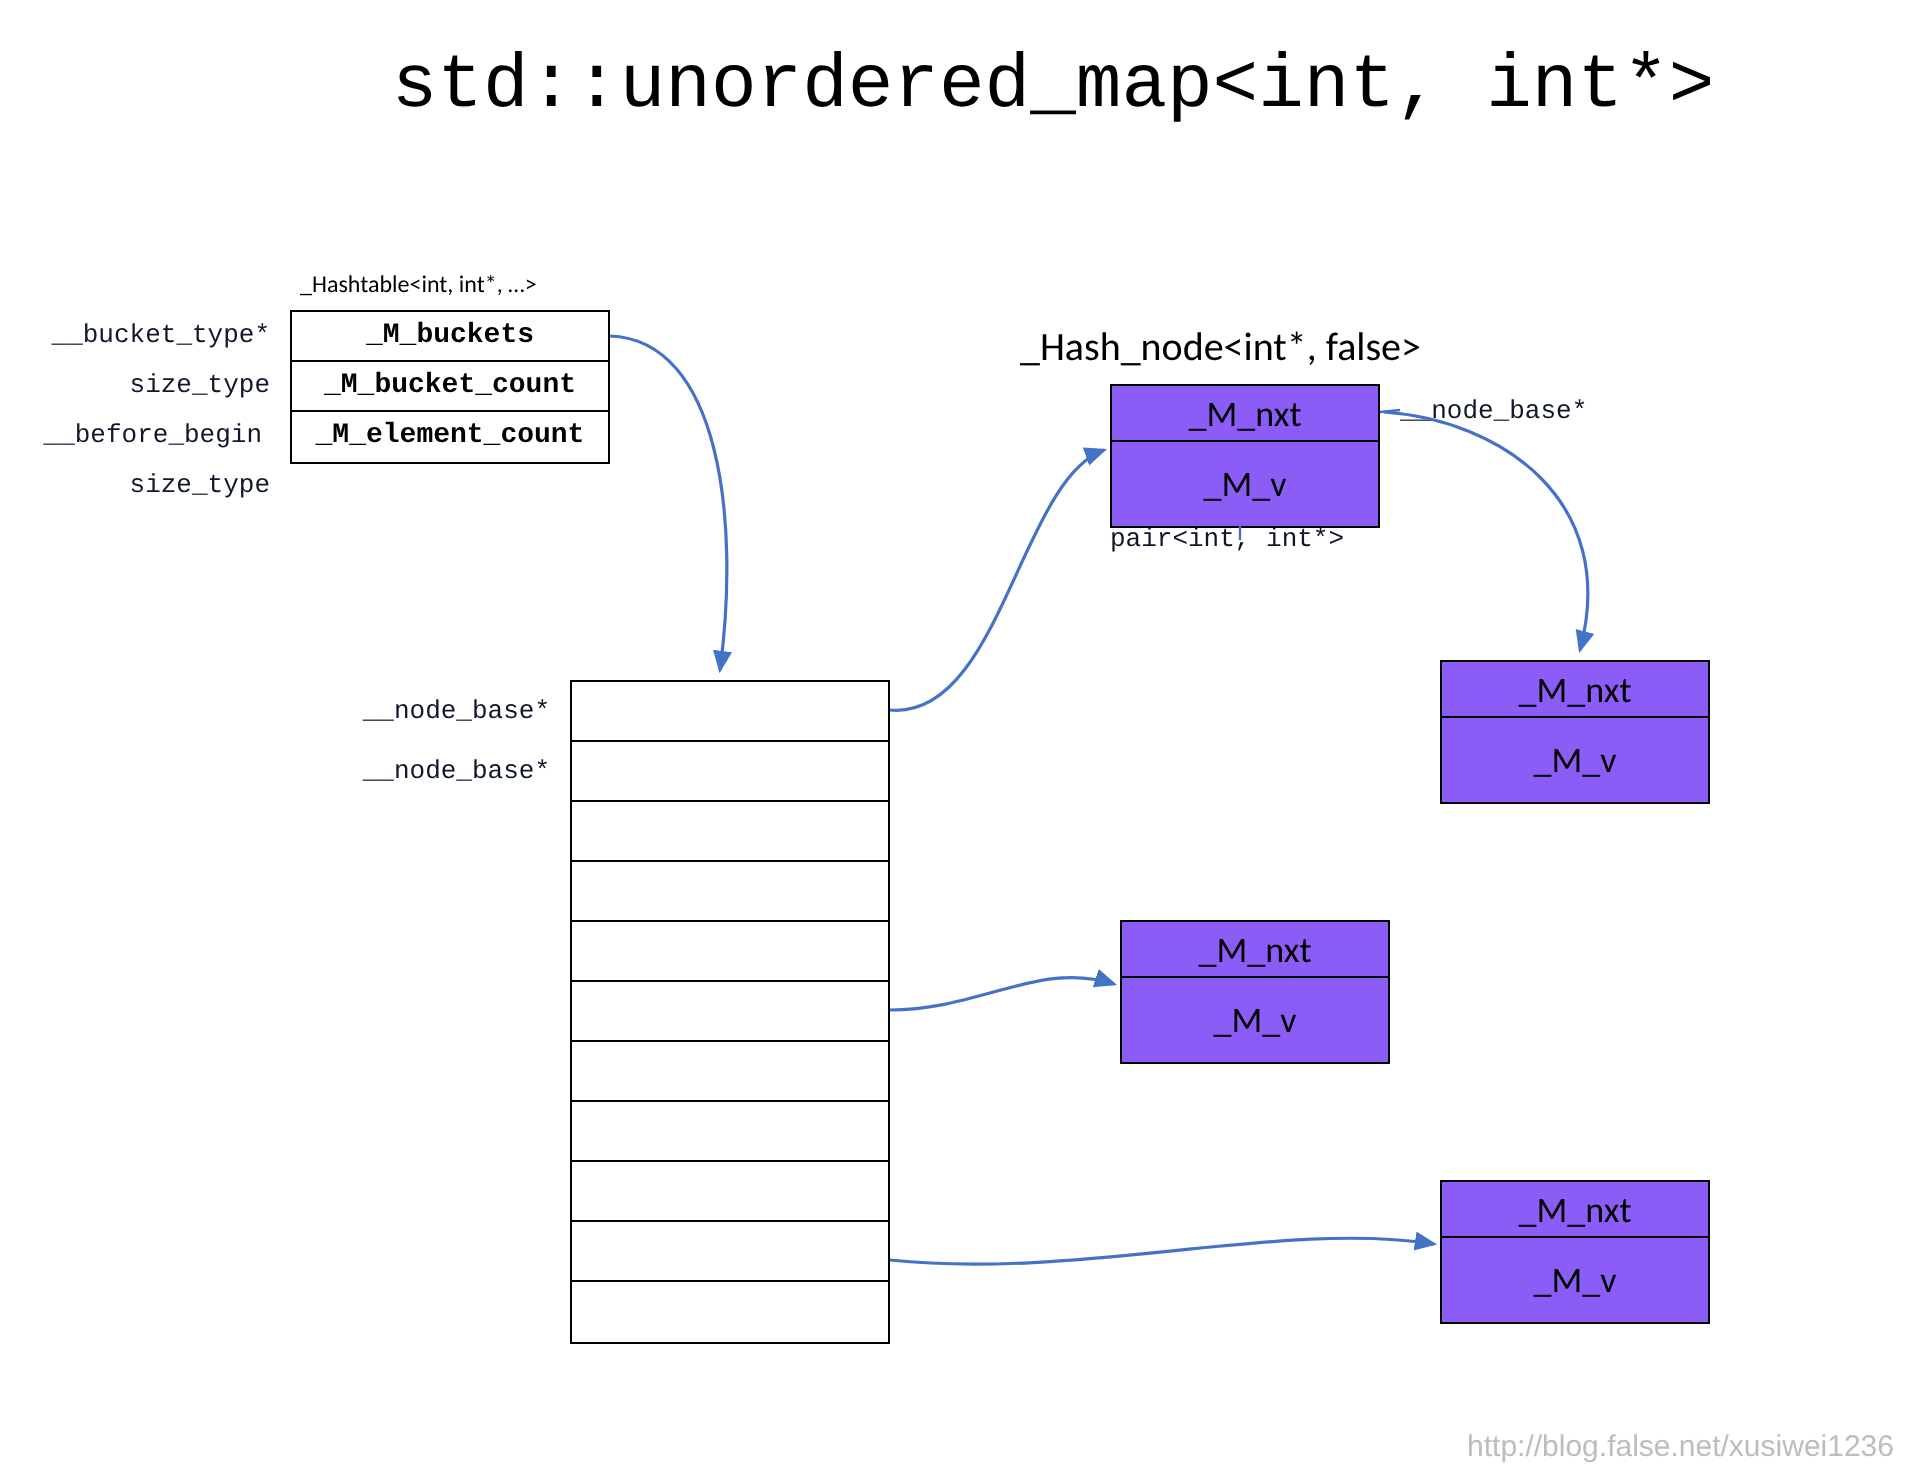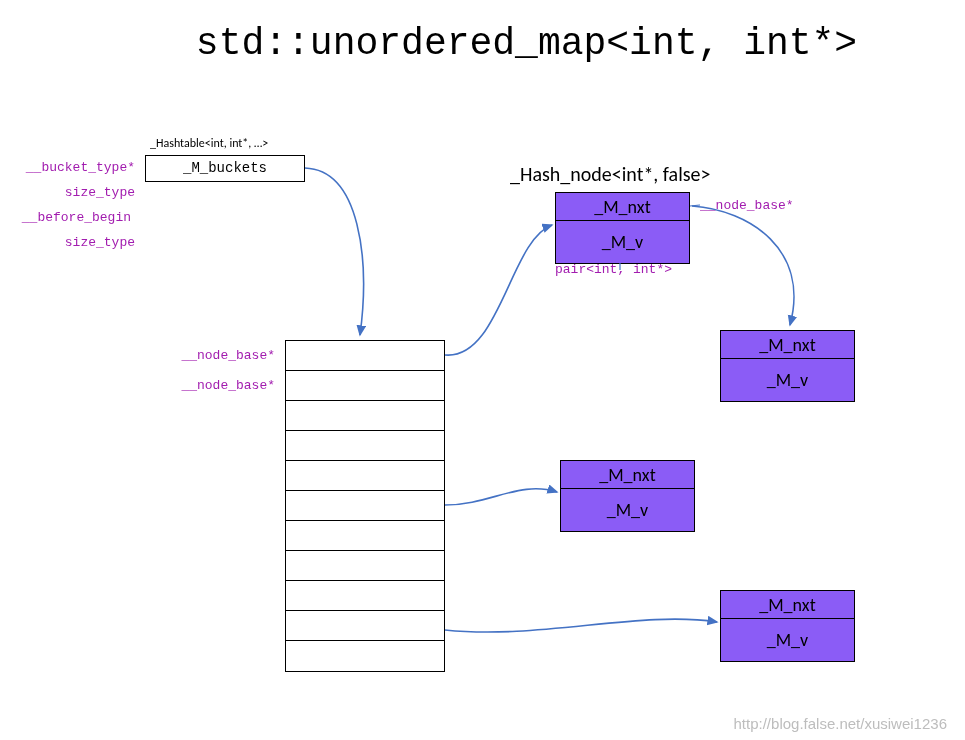--- a/index.html
+++ b/index.html
@@ -22,21 +22,21 @@
   }
   .label {
     position: absolute;
     font-family: Calibri, Arial, sans-serif;
     color: #000;
   }
   .type-label {
     position: absolute;
     font-family: "Courier New", monospace;
     font-size: 13px;
-    color: #a21caf;
+    color: #0f172a;
     text-align: right;
   }
   .box {
     position: absolute;
     border: 1.5px solid #000;
     background: #fff;
     box-sizing: border-box;
   }
   .cell {
     border-bottom: 1.5px solid #000;
@@ -85,22 +85,24 @@
     pointer-events: none;
   }
 </style>
 </head>
 <body>
 
 <div class="title" style="top:22px;padding-left:44px;">std::unordered_map&lt;int, int*&gt;</div>
 
 <div class="label" style="left:150px; top:122px; font-size:12px;margin-top:14px;">_Hashtable&lt;int, int*, …&gt;</div>
 
-<div class="box" style="left:145px; top:155px; width:160px;">
+<div class="box" style="left:145px; top:155px; width:160px;font-weight:bold;">
   <div class="cell">_M_buckets</div>
+  <div class="cell">_M_bucket_count</div>
+  <div class="cell">_M_element_count</div>
 </div>
 
 <div class="type-label" style="left:10px; top:160px; width:125px;">__bucket_type*</div>
 <div class="type-label" style="left:10px; top:185px; width:125px;">size_type</div>
 <div class="type-label" style="left:6px; top:210px; width:125px;">__before_begin</div>
 <div class="type-label" style="left:10px; top:235px; width:125px;">size_type</div>
 
 <div class="box" style="left:285px; top:340px; width:160px;">
   <div class="cell" style="height:30px;"></div>
   <div class="cell" style="height:30px;"></div>

